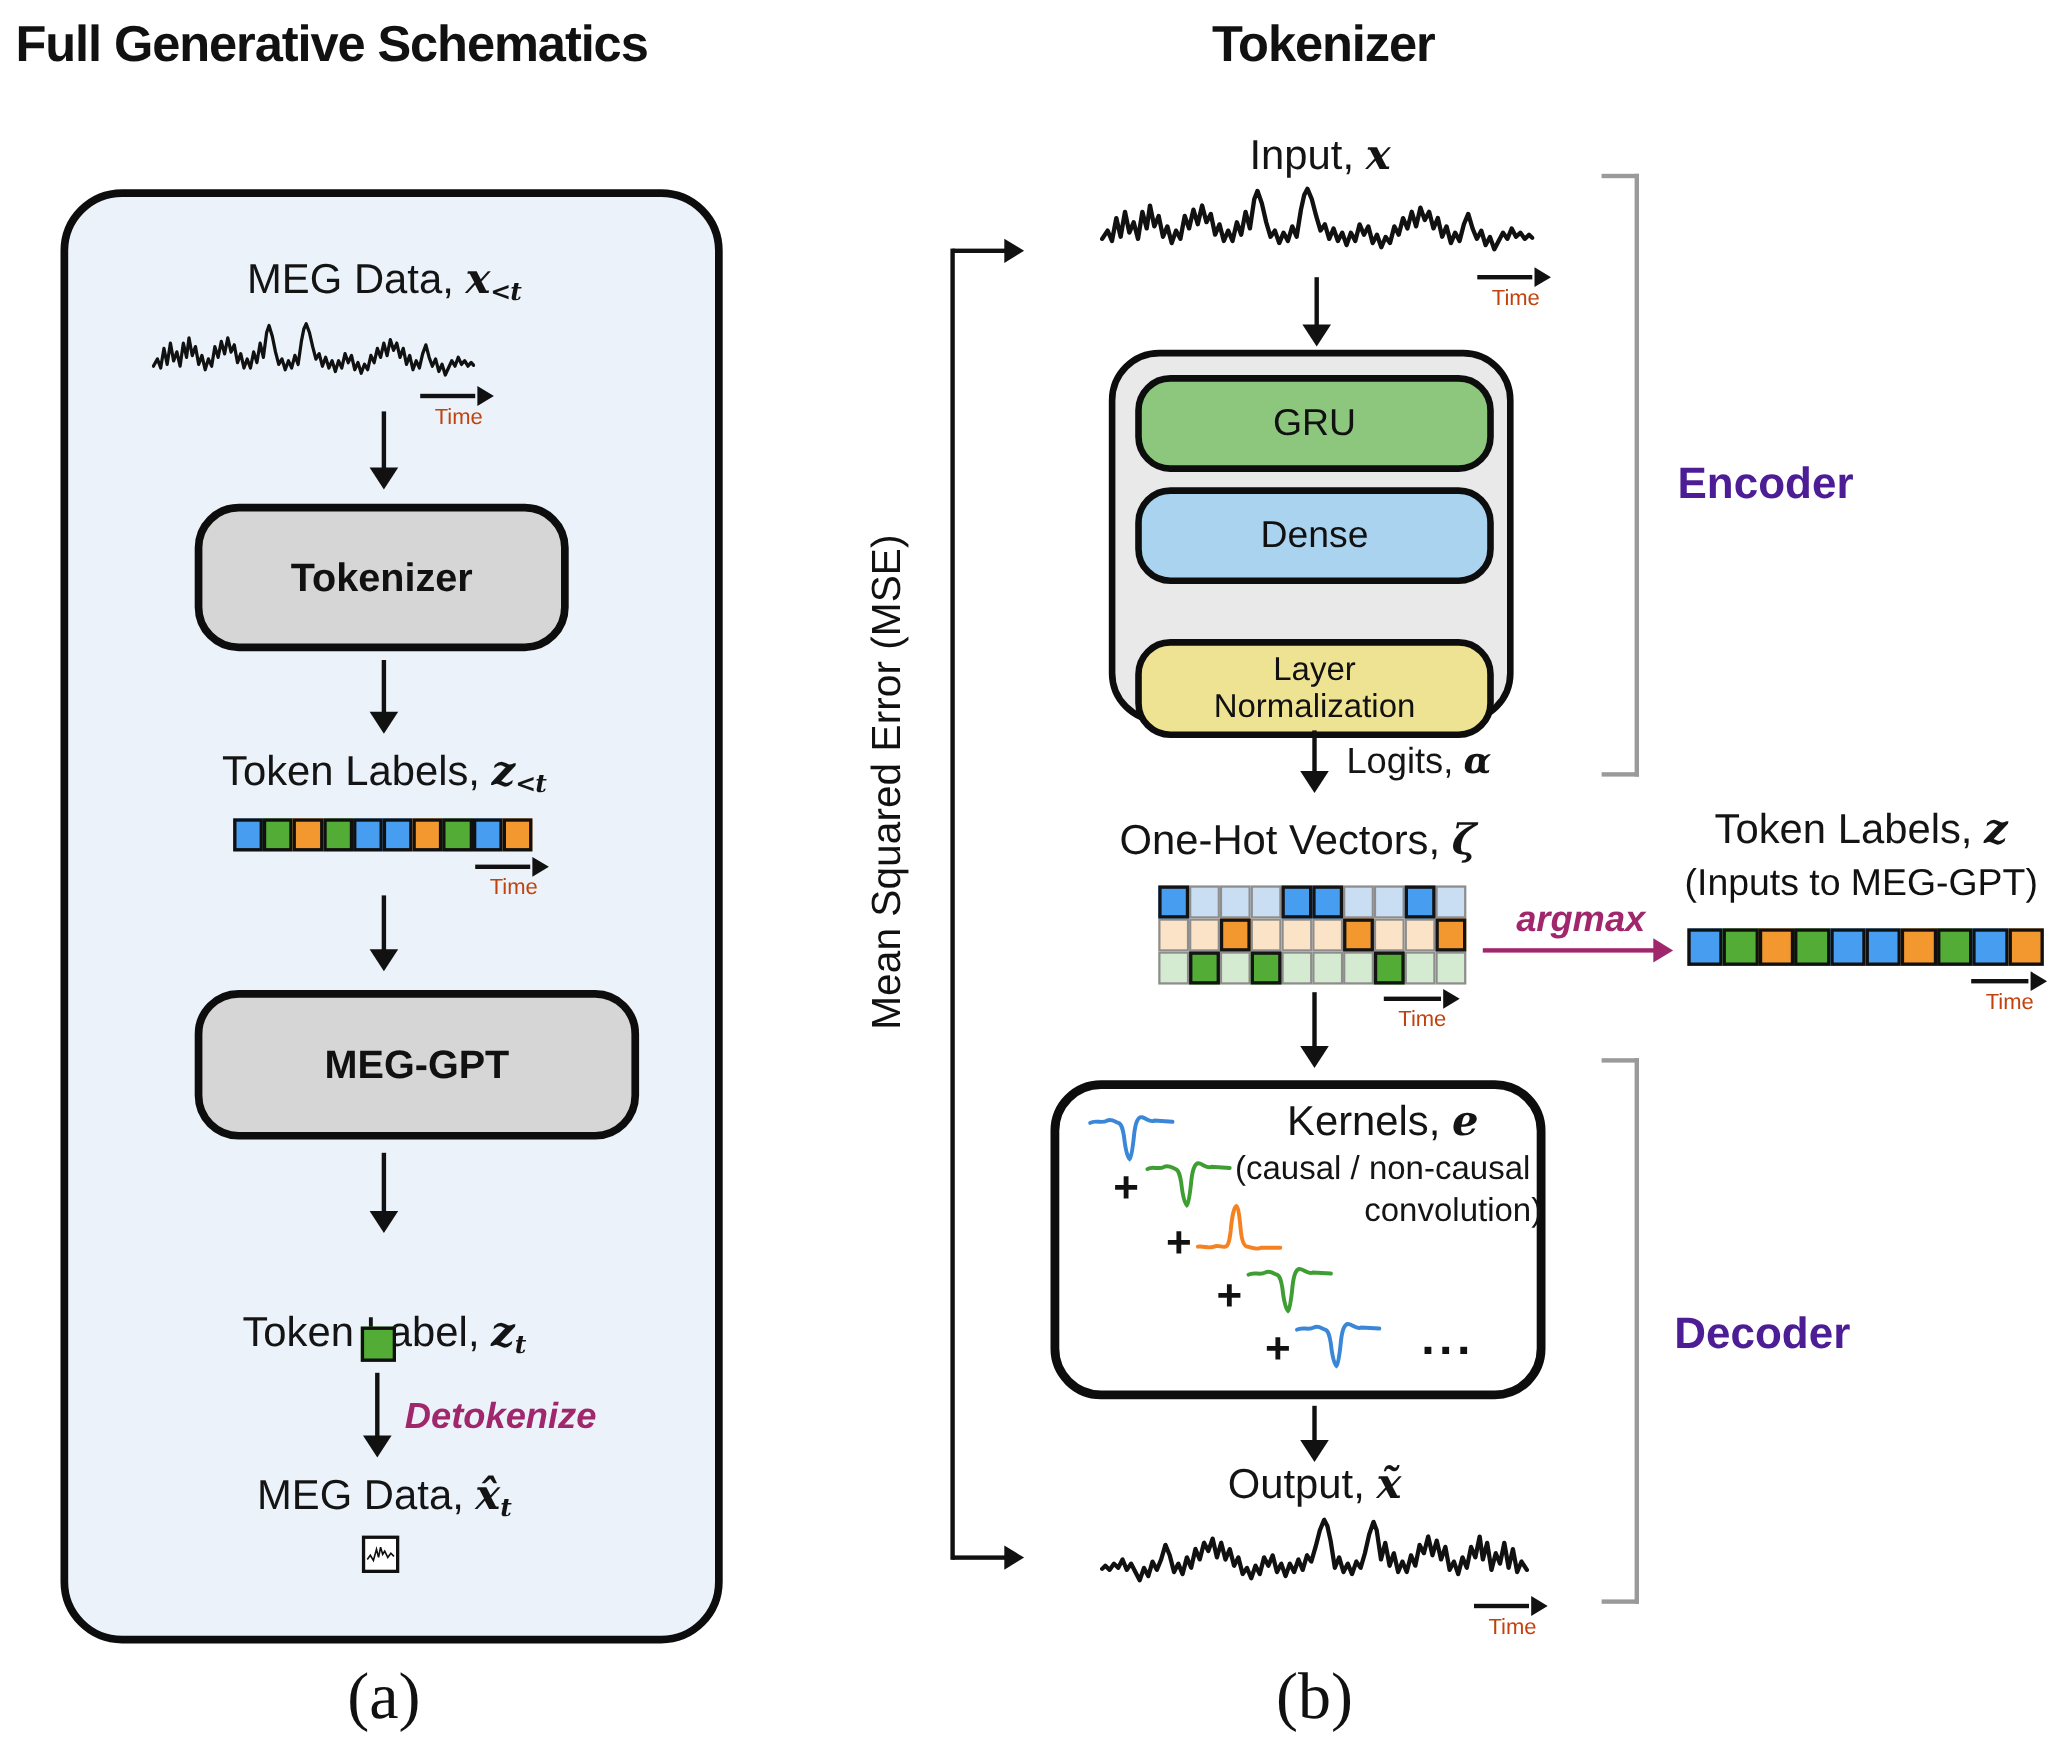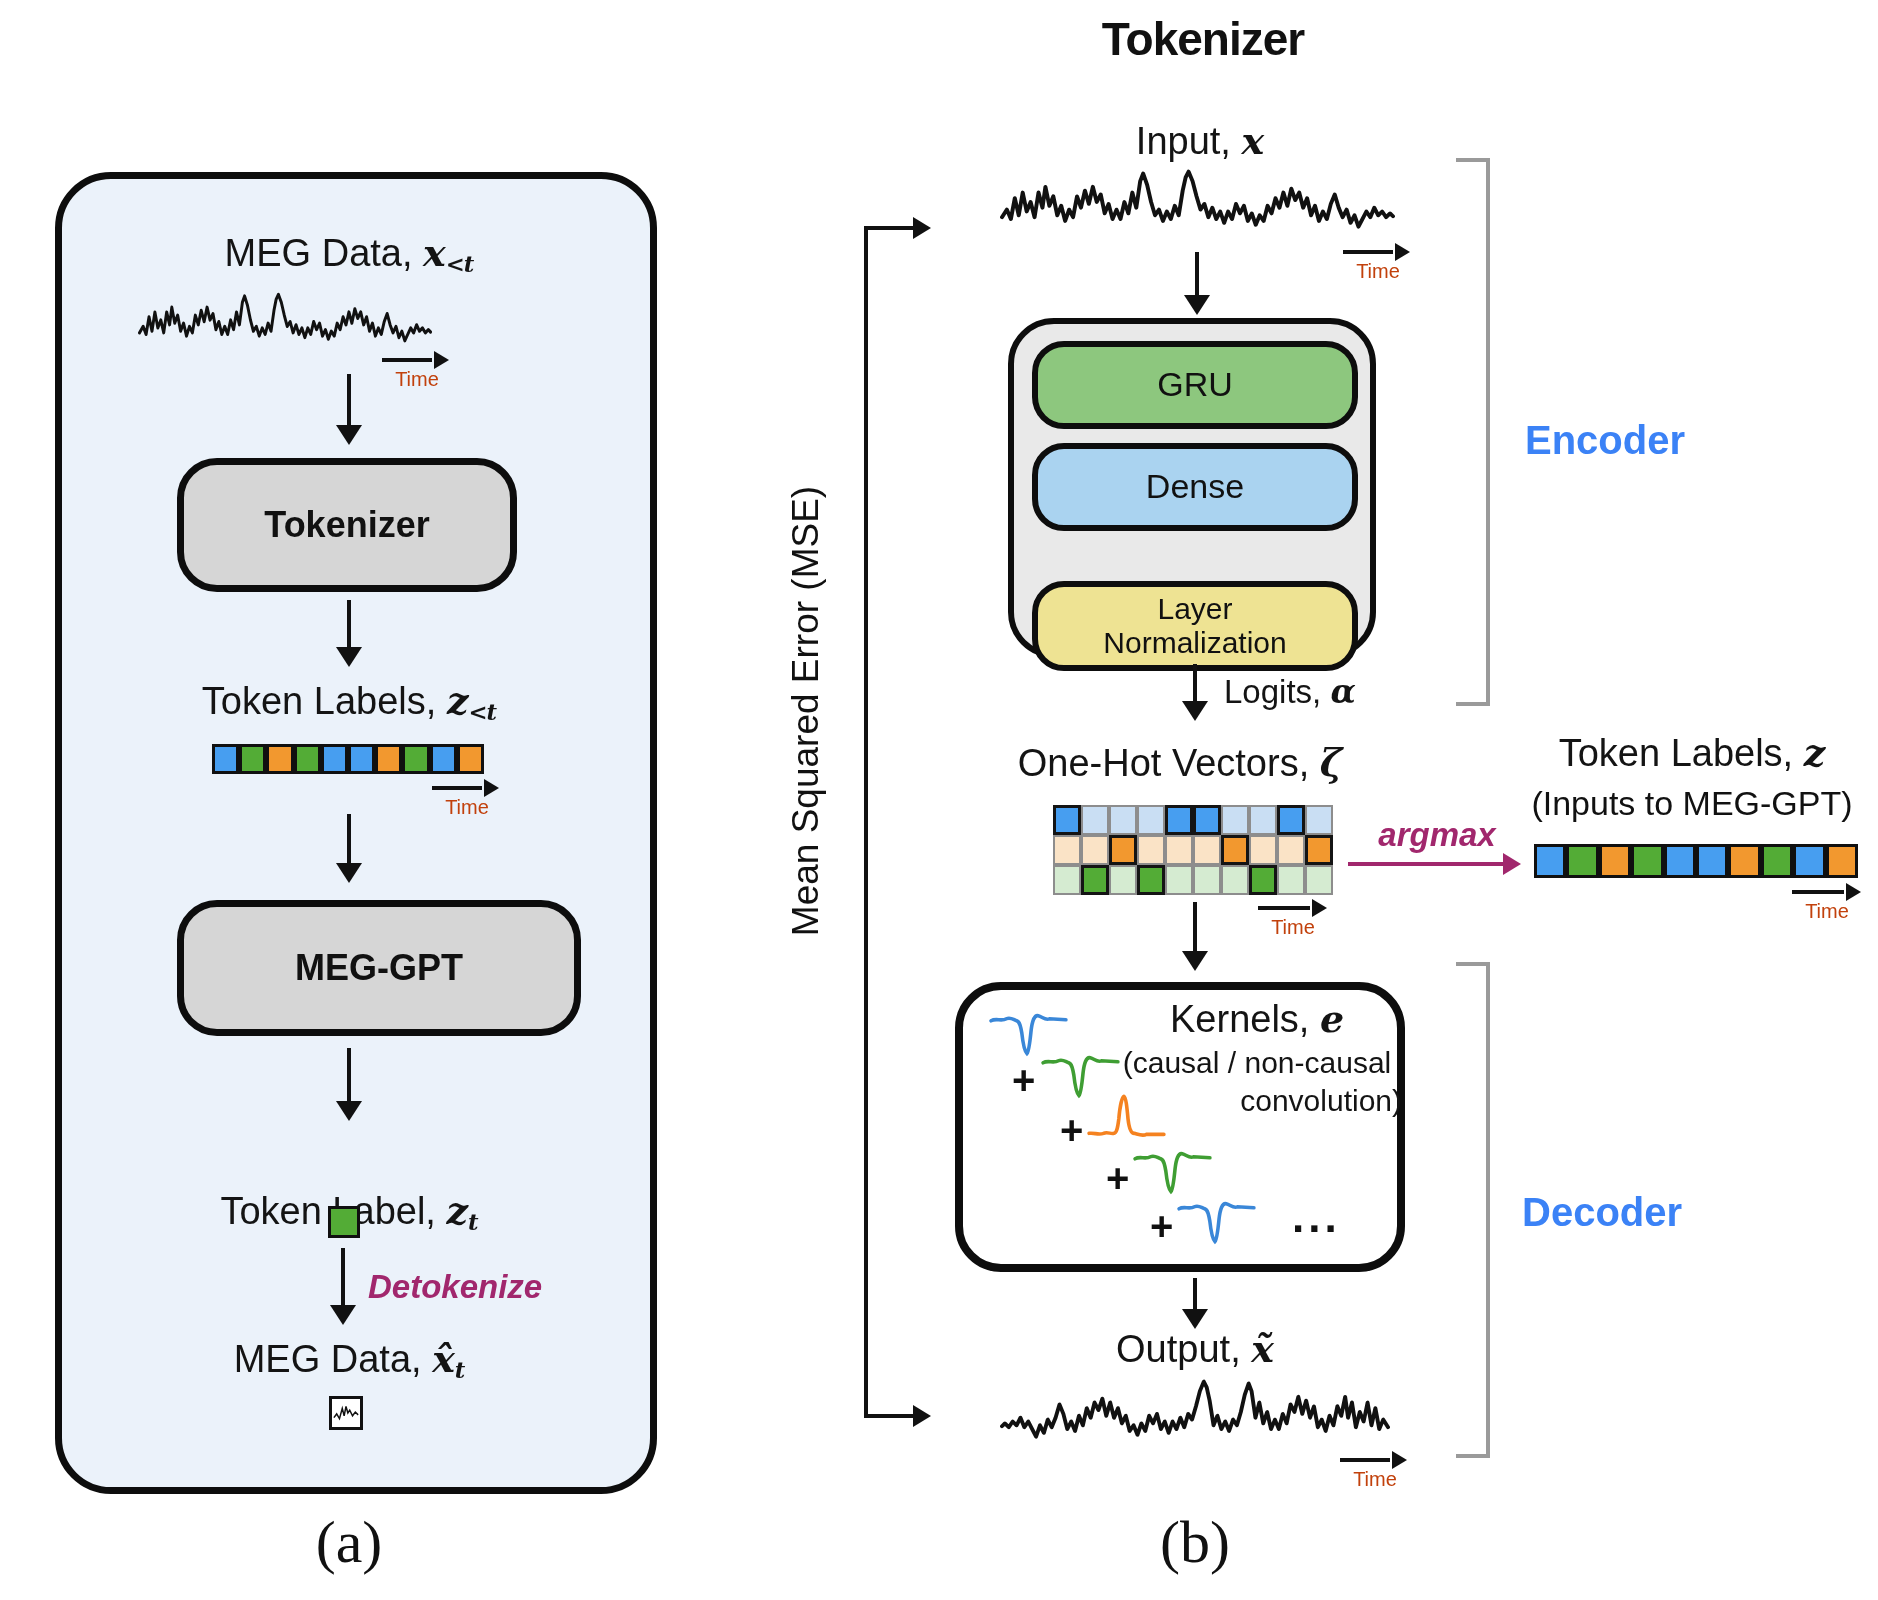--- a/index.html
+++ b/index.html
@@ -10,21 +10,21 @@
   
   .fig-title{font-size:46px;font-weight:bold;letter-spacing:-1px;}
   .lbl{font-size:38px;color:#141414;}
   .lbl-sm{font-size:33px;color:#141414;}
   .mi{font-family:"DejaVu Serif","Liberation Serif",serif;font-style:italic;font-weight:bold;}
   .msub{font-family:"DejaVu Serif","Liberation Serif",serif;font-style:italic;font-weight:bold;
         font-size:0.60em;vertical-align:-0.28em;letter-spacing:-1px;}
   .time-lbl{font-size:20px;color:#c2410c;}
   .caption{font-family:"Liberation Serif","DejaVu Serif",serif;font-size:60px;color:#111;}
   .magenta-it{font-style:italic;font-weight:bold;}
-  .gray-lbl{font-size:40px;font-weight:bold;color:#3b82f6;}
+  .gray-lbl{font-size:40px;font-weight:bold;color:#4c1d95;}
   .note{font-size:30px;color:#141414;}
   
   .panel-a{border:7px solid #0d0d0d;border-radius:56px;}
   .node-box{border:7px solid #0d0d0d;border-radius:40px;display:flex;align-items:center;justify-content:center;
             font-size:36px;font-weight:bold;box-sizing:border-box;}
   .enc-container{border:6.5px solid #0d0d0d;border-radius:46px;box-sizing:border-box;}
   .layer-box{border:6px solid #0d0d0d;border-radius:32px;display:flex;align-items:center;justify-content:center;
              font-size:34px;box-sizing:border-box;text-align:center;line-height:1.15;}
   .kernel-box{border:8px solid #0d0d0d;border-radius:46px;background:#fff;box-sizing:border-box;}
   
@@ -49,20 +49,21 @@
   .sq{box-sizing:border-box;border:3.5px solid #101010;}
   svg{display:block;}
   .plus{font-size:40px;font-weight:bold;color:#111;}
   .dots{font-size:44px;font-weight:bold;letter-spacing:4px;color:#111;}
 </style>
 </head>
 <body>
 
 <div id="canvas">
 
+  <div class="abs fig-title" style="left:14px;top:12px;">Full Generative Schematics</div>
 
   <div class="abs panel-a" style="left: 55px; top: 172px; width: 588px; height: 1308px; background: rgb(235, 242, 250);"></div>
 
   <div class="abs lbl ctr" style="left:99px;top:230px;width:500px;">
     <span>MEG Data, </span><span class="mi">x</span><span class="msub">&lt;t</span>
   </div>
 
   <svg class="abs" style="left:138px;top:288px;" width="294" height="64" viewBox="0 0 400 80" preserveAspectRatio="none">
     <path d="M2,56 L7,48 L11,58 L15,36 L19,54 L23,30 L27,50 L31,40 L35,56 L39,30 L43,46 L46,24 L50,44 L54,34 L58,54 L62,44 L66,60 L70,48 L74,56 L78,34 L82,46 L86,28 L90,42 L94,24 L98,40 L102,32 L106,52 L110,42 L114,58 L118,48 L122,58 L126,40 L130,52 L134,30 L138,46 L142,18 L145,10 L149,22 L153,40 L157,54 L161,48 L165,60 L169,50 L173,58 L177,44 L181,54 L185,28 L188,14 L191,8 L195,18 L199,34 L203,48 L207,42 L211,56 L215,46 L219,58 L223,50 L227,62 L231,50 L235,58 L239,42 L243,52 L247,44 L251,60 L255,52 L259,64 L263,54 L267,60 L271,44 L275,52 L279,36 L283,46 L287,30 L291,44 L295,26 L299,38 L303,30 L307,46 L311,36 L315,54 L319,44 L323,60 L327,50 L331,58 L335,42 L339,32 L343,46 L347,56 L351,48 L355,62 L359,54 L363,66 L367,58 L371,50 L375,56 L379,46 L383,54 L387,50 L391,56 L395,52 L398,55" fill="none" stroke="#111" stroke-width="4" stroke-linejoin="round" stroke-linecap="round"></path>
   </svg>

